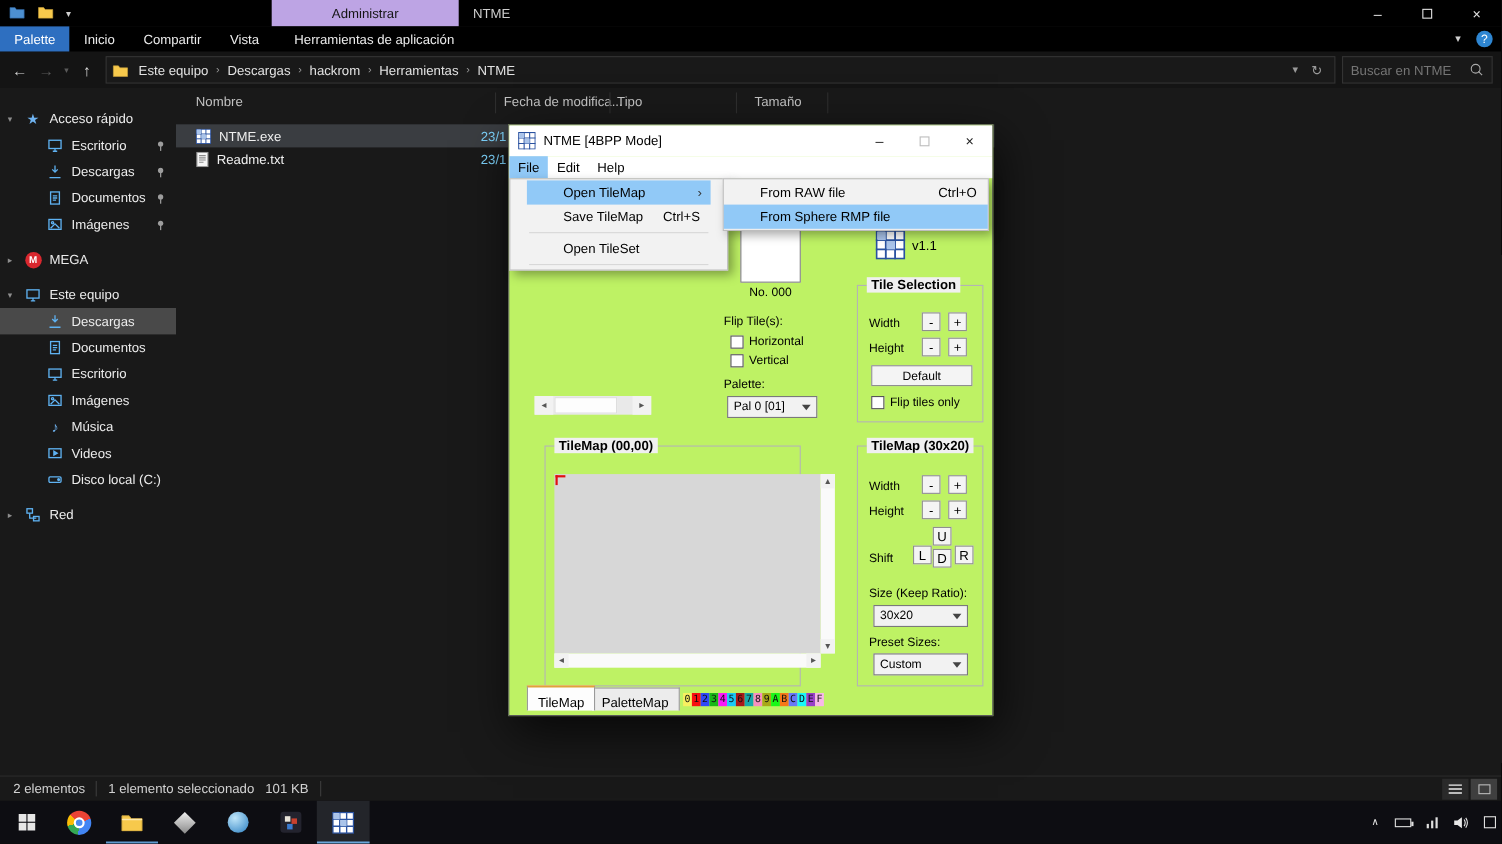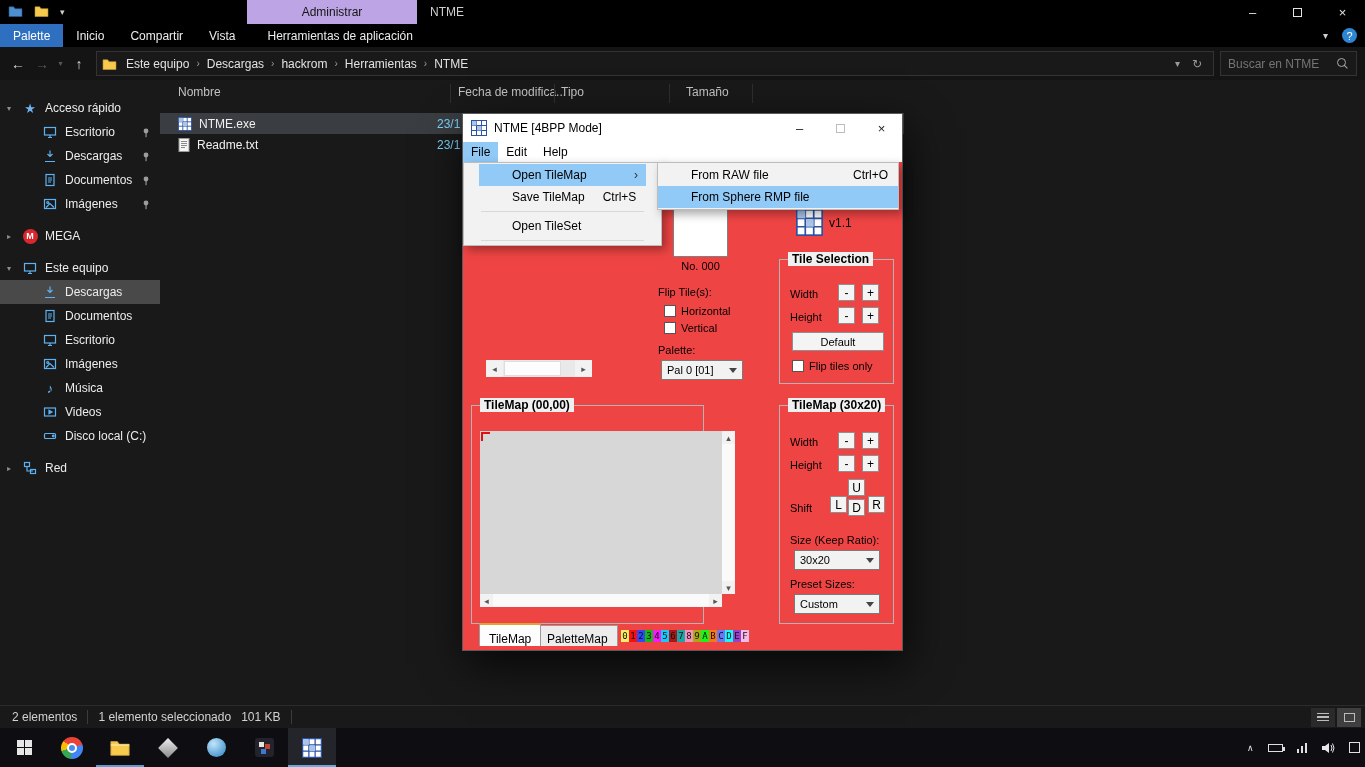--- a/index.html
+++ b/index.html
@@ -83,21 +83,21 @@
 .pixapp{width:19px;height:19px;border-radius:3px;background:#23232e;position:relative}
 .pixapp::after{content:"";position:absolute;left:4px;top:4px;width:5px;height:5px;background:#e8e4da;box-shadow:6px 2px 0 #c9412e,2px 7px 0 #3a7ad0}
 .tray{position:absolute;right:5px;top:0;height:39px;display:flex;align-items:center;gap:14px;color:#e8e8e8;font-size:11px}
 .battery{width:15px;height:8px;border:1px solid #e0e0e0;position:relative}
 .battery::after{content:"";position:absolute;right:-3px;top:2px;width:2px;height:4px;background:#e0e0e0}
 .netbars{display:flex;align-items:flex-end;gap:1.5px;height:11px}
 .netbars span{width:2.5px;background:#e0e0e0}
 .notifsq{width:11px;height:11px;border:1.3px solid #e0e0e0}
 
 
-.ntme{position:absolute;left:462px;top:113px;width:441px;height:538px;background:#ef4444;border:1px solid #5a5a5a;box-shadow:4px 14px 40px rgba(0,0,0,.7);z-index:5;color:#000;font-size:11px}
+.ntme{position:absolute;left:462px;top:113px;width:441px;height:538px;background:#bef264;border:1px solid #5a5a5a;box-shadow:4px 14px 40px rgba(0,0,0,.7);z-index:5;color:#000;font-size:11px}
 .ntitle{position:absolute;left:0;top:0;right:0;height:28px;background:#fff;display:flex;align-items:center;padding-left:8px;gap:7px;font-size:12px}
 .ncontrols{margin-left:auto;display:flex;height:28px}
 .ncbtn{width:41px;display:flex;align-items:center;justify-content:center;font-size:13px;color:#222}
 .nmax-box{width:9px;height:9px;border:1px solid #bdbdbd}
 .nmenubar{position:absolute;left:0;top:28px;right:0;height:20px;background:#fff;display:flex;font-size:12px}
 .nmitem{padding:0 8px;display:flex;align-items:center}
 .nmitem.active{background:#91c9f7}
 .menu-popup{position:absolute;left:0;top:48px;width:199px;background:#f2f2f2;border:1px solid #bdbdbd;box-shadow:4px 4px 9px rgba(0,0,0,.35);z-index:7;padding:1px 15px}
 .menu-item{height:22px;display:flex;align-items:center;padding:0 10px 0 33px;font-size:12px;position:relative;white-space:nowrap}
 .menu-item.hl{background:#91c9f7}
@@ -456,21 +456,21 @@
       <span class="lbl" style="left:10px;top:51px">Height</span>
       <span class="sbtn" style="left:58px;top:47px">-</span>
       <span class="sbtn" style="left:82px;top:47px">+</span>
       <span class="btn" style="left:12px;top:72px;width:92px">Default</span>
       <label class="chk" style="left:12px;top:100px">
         <span class="cbox"></span>
         <span>Flip tiles only</span>
       </label>
     </div>
 
-    <div class="groupbox" style="left:8px;top:291px;width:233px;height:219px">
+    <div class="groupbox" style="left:32px;top:291px;width:233px;height:219px">
       <span class="gb-title">TileMap (00,00)</span>
       <div class="tm-canvas" style="left:8px;top:25px;width:242px;height:163px">
         <span class="red-corner"></span>
       </div>
       <div class="vscroll" style="left:250px;top:25px;height:163px">
         <span class="scrbtn sm" style="top:0">▴</span>
         <span class="scrbtn sm" style="bottom:0">▾</span>
       </div>
       <div class="hscroll2" style="left:8px;top:188px;width:242px">
         <span class="scrbtn sm">◂</span>

